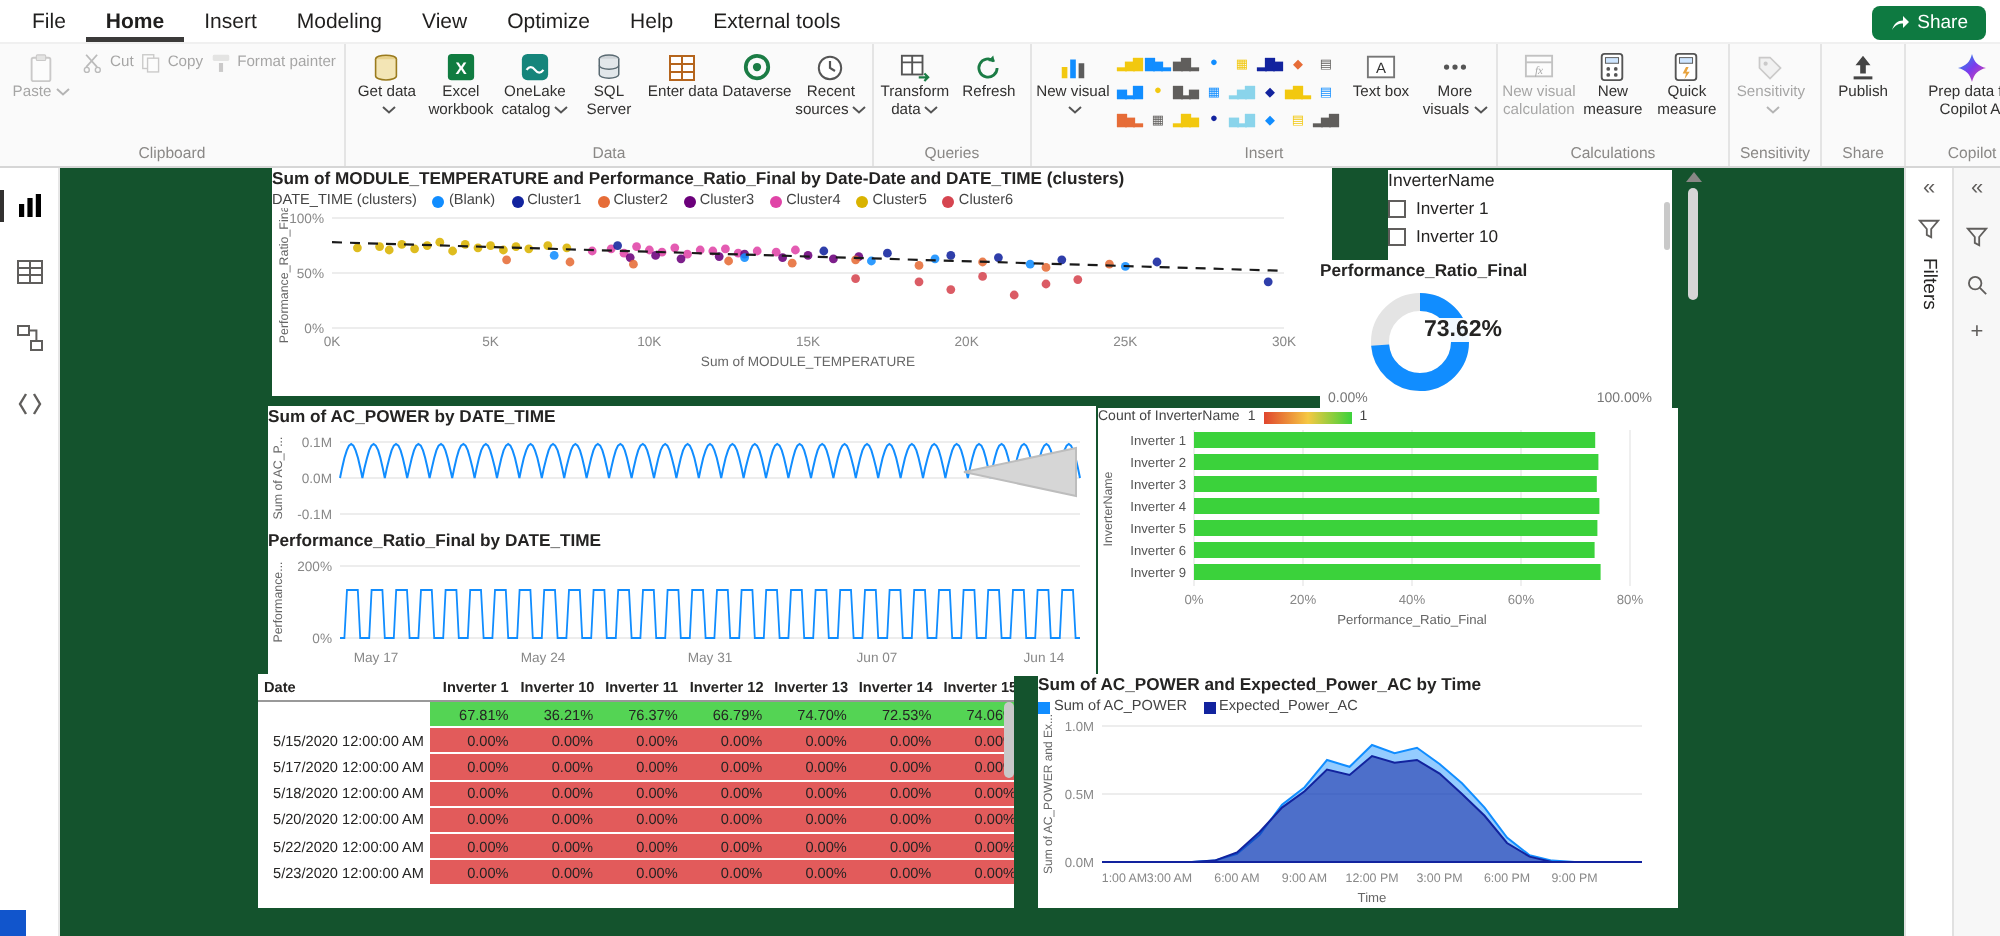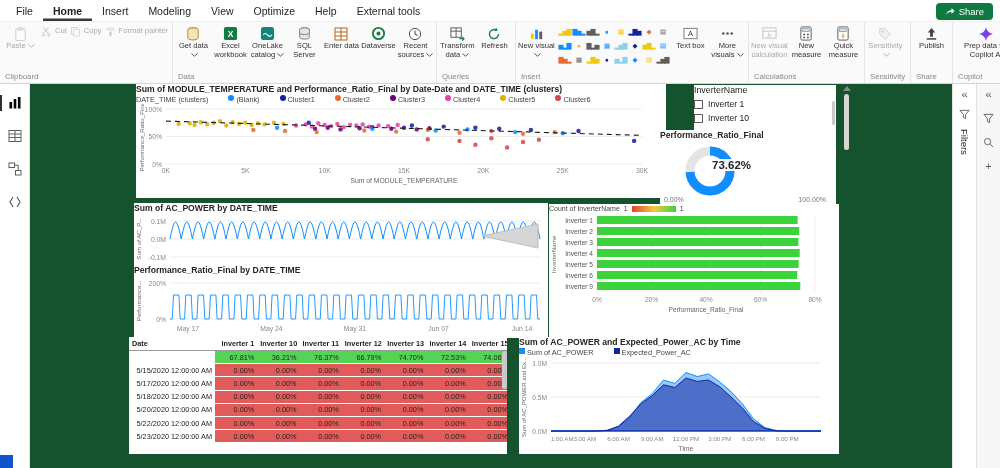--- a/index.html
+++ b/index.html
@@ -8,43 +8,43 @@
 svg{display:block}
 
 .menubar{position:absolute;top:0;left:0;right:0;height:22px;background:#fff;display:flex;align-items:stretch;padding-left:6px;z-index:10;border-bottom:1px solid #f0f0f0}
 .menu-item{display:flex;align-items:center;padding:0 10px;font-size:10.5px;color:#201f1e;cursor:default;white-space:nowrap}
 .menu-item.active{font-weight:700;box-shadow:inset 0 -2.5px 0 #3b3a39}
 .share-btn{position:absolute;right:7px;top:2.5px;height:17px;display:flex;align-items:center;gap:4px;background:#0e7a41;color:#fff;border:none;border-radius:4px;font-size:9.5px;padding:0 9px;font-family:inherit;cursor:pointer}
 
 .ribbon{position:absolute;top:22px;left:0;right:0;height:62px;background:#fafafa;border-bottom:1px solid #d6d6d6;display:flex;align-items:stretch;overflow:hidden}
 .rgroup{display:flex;flex-direction:column;border-right:1px solid #e4e4e4;padding:1px 2px 0}
 .rgroup-items{flex:1;display:flex;align-items:flex-start}
-.rgroup-label{font-size:7.8px;color:#8a8886;padding:0 3px 2px;white-space:nowrap}
+.rgroup-label{font-size:7.8px;color:#8a8886;text-align:center;padding:0 3px 2px;white-space:nowrap}
 .rbtn{display:flex;flex-direction:column;align-items:center;width:37px;padding:2px 0 0;border-radius:2px;position:relative;cursor:pointer;overflow:hidden;max-height:47px}
 .rbtn .ric{height:17px;display:flex;align-items:center;justify-content:center}
 .rtxt{font-size:7.6px;line-height:1.12;text-align:center;color:#323130}
 .rbtn.wide{width:62px}
 .disabled{opacity:.42}
 .rcol{display:flex;flex-direction:row;justify-content:flex-start;gap:3px;padding:3px 2px}
 .rsmall{display:flex;align-items:center;gap:3px;cursor:pointer}
 .rsmall .rtxt{text-align:left;white-space:nowrap}
 .ddwrap{display:inline-block;margin-left:2px;vertical-align:middle}
 .gallery{display:grid;grid-template-columns:repeat(8,13px);grid-auto-rows:13px;gap:1px;margin:2px 3px 0;align-self:flex-start}
 .gic{display:flex;align-items:center;justify-content:center;font-size:6.5px;letter-spacing:-1px;cursor:pointer}
 
 .sidebar{position:absolute;top:84px;left:0;bottom:0;width:30px;background:#fff;border-right:1px solid #e6e6e6;display:flex;flex-direction:column;align-items:center;padding-top:8px;gap:11px;z-index:5}
 .side-item{width:22px;height:22px;display:flex;align-items:center;justify-content:center;border-radius:3px;position:relative;color:#605e5c;cursor:pointer}
 .side-item.active{color:#000}
 .side-item.active::before{content:"";position:absolute;left:-4px;top:3px;bottom:3px;width:2px;background:#323130}
 
 .canvas{position:absolute;top:84px;left:30px;width:922px;bottom:0;background:#14532d}
 .visual{position:absolute;background:#fff}
 .vtitle{font-size:8.6px;font-weight:700;color:#252423;white-space:nowrap;overflow:hidden}
-.sc-legend{display:flex;align-items:center;gap:20px;font-size:7.3px;color:#444;margin-top:1px;white-space:nowrap;overflow:hidden}
-.leg-item{display:flex;align-items:flex-start;gap:2px}
+.sc-legend{display:flex;align-items:center;gap:8px;font-size:7.3px;color:#444;margin-top:1px;white-space:nowrap;overflow:hidden}
+.leg-item{display:flex;align-items:flex-end;gap:2px}
 .leg-dot{width:6px;height:6px;border-radius:50%;display:inline-block}
 .leg-sq{width:6px;height:6px;display:inline-block}
 
 .slicer-title{font-size:8.8px;color:#252423;padding-bottom:2px}
 .slicer-item{display:flex;align-items:center;gap:5px;font-size:8.6px;color:#252423;padding:2px 0;cursor:pointer}
 .checkbox{width:9px;height:9px;border:1px solid #605e5c;background:#fff;flex:0 0 auto}
 .slicer-scroll{position:absolute;right:1px;top:16px;width:3px;height:24px;background:#c9c9c9;border-radius:2px}
 
 .gauge-donut{position:absolute;left:22px;top:13px}
 .gauge-value{position:absolute;left:50px;top:29px;background:rgba(255,255,255,.95);font-size:11.5px;font-weight:700;padding:0 2px;color:#252423}

